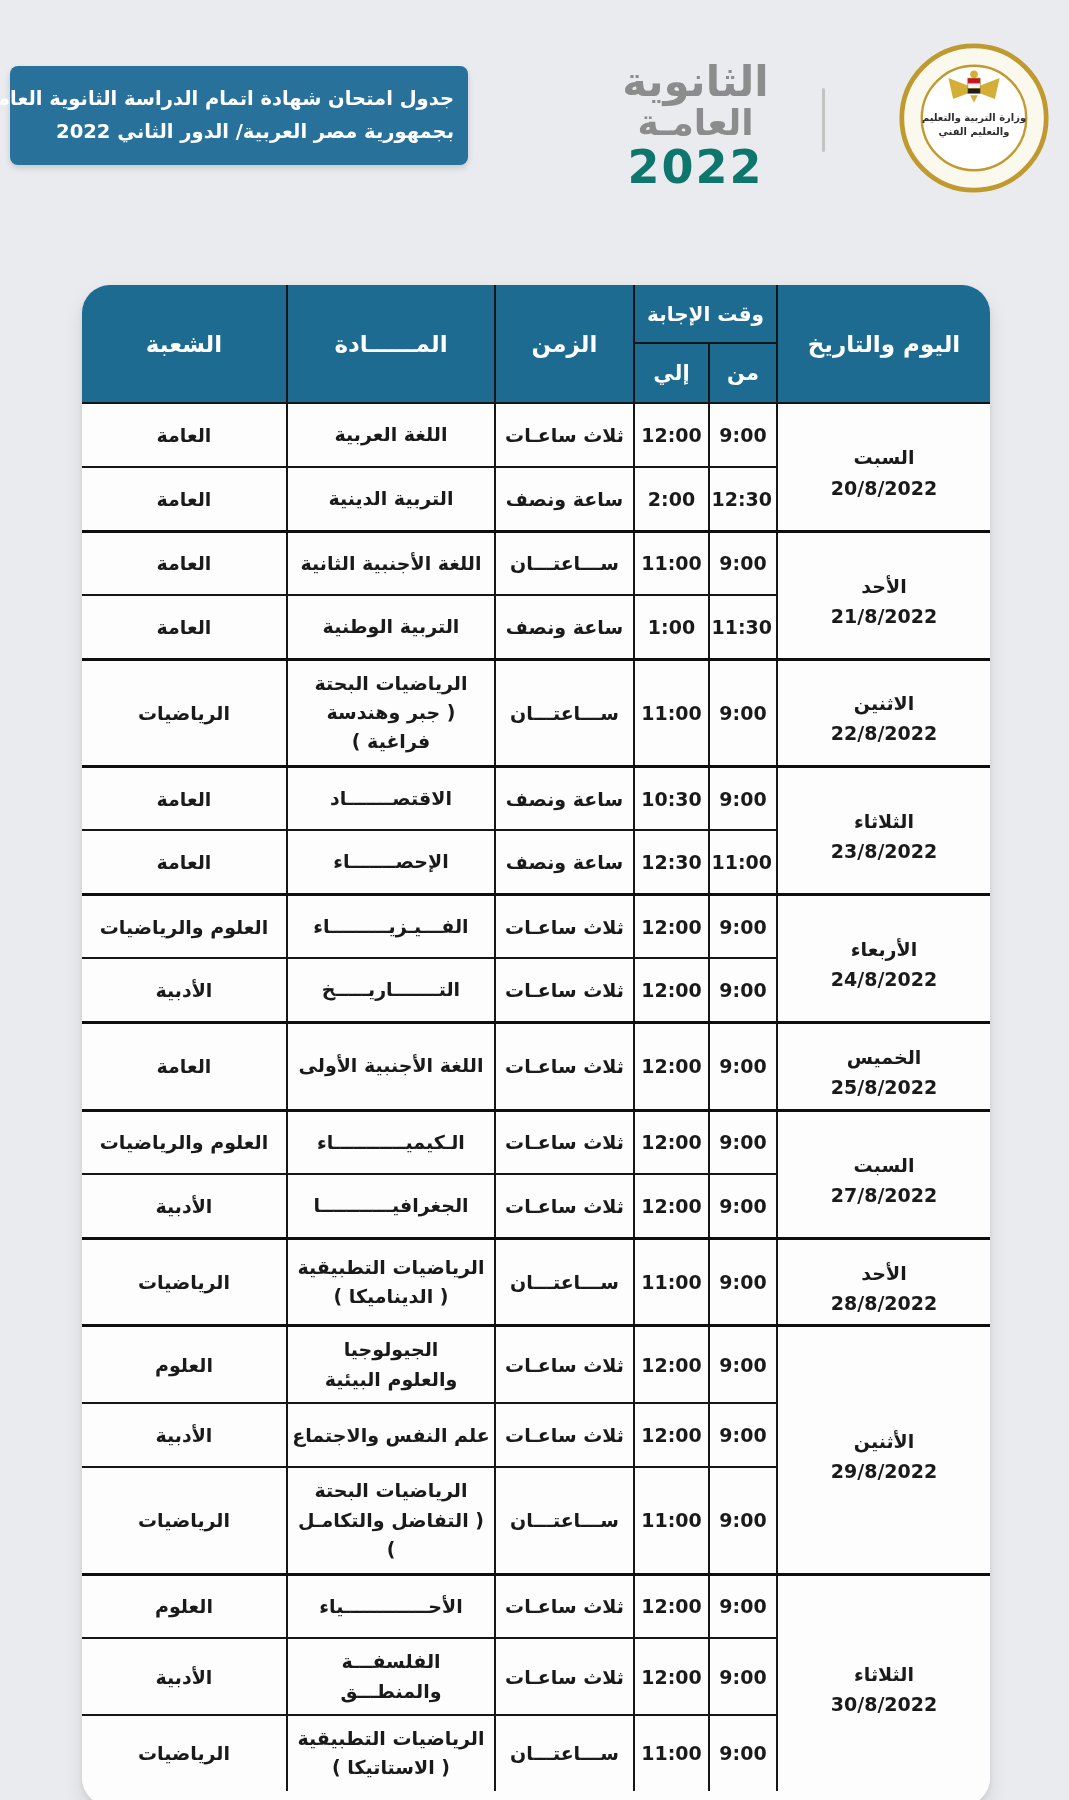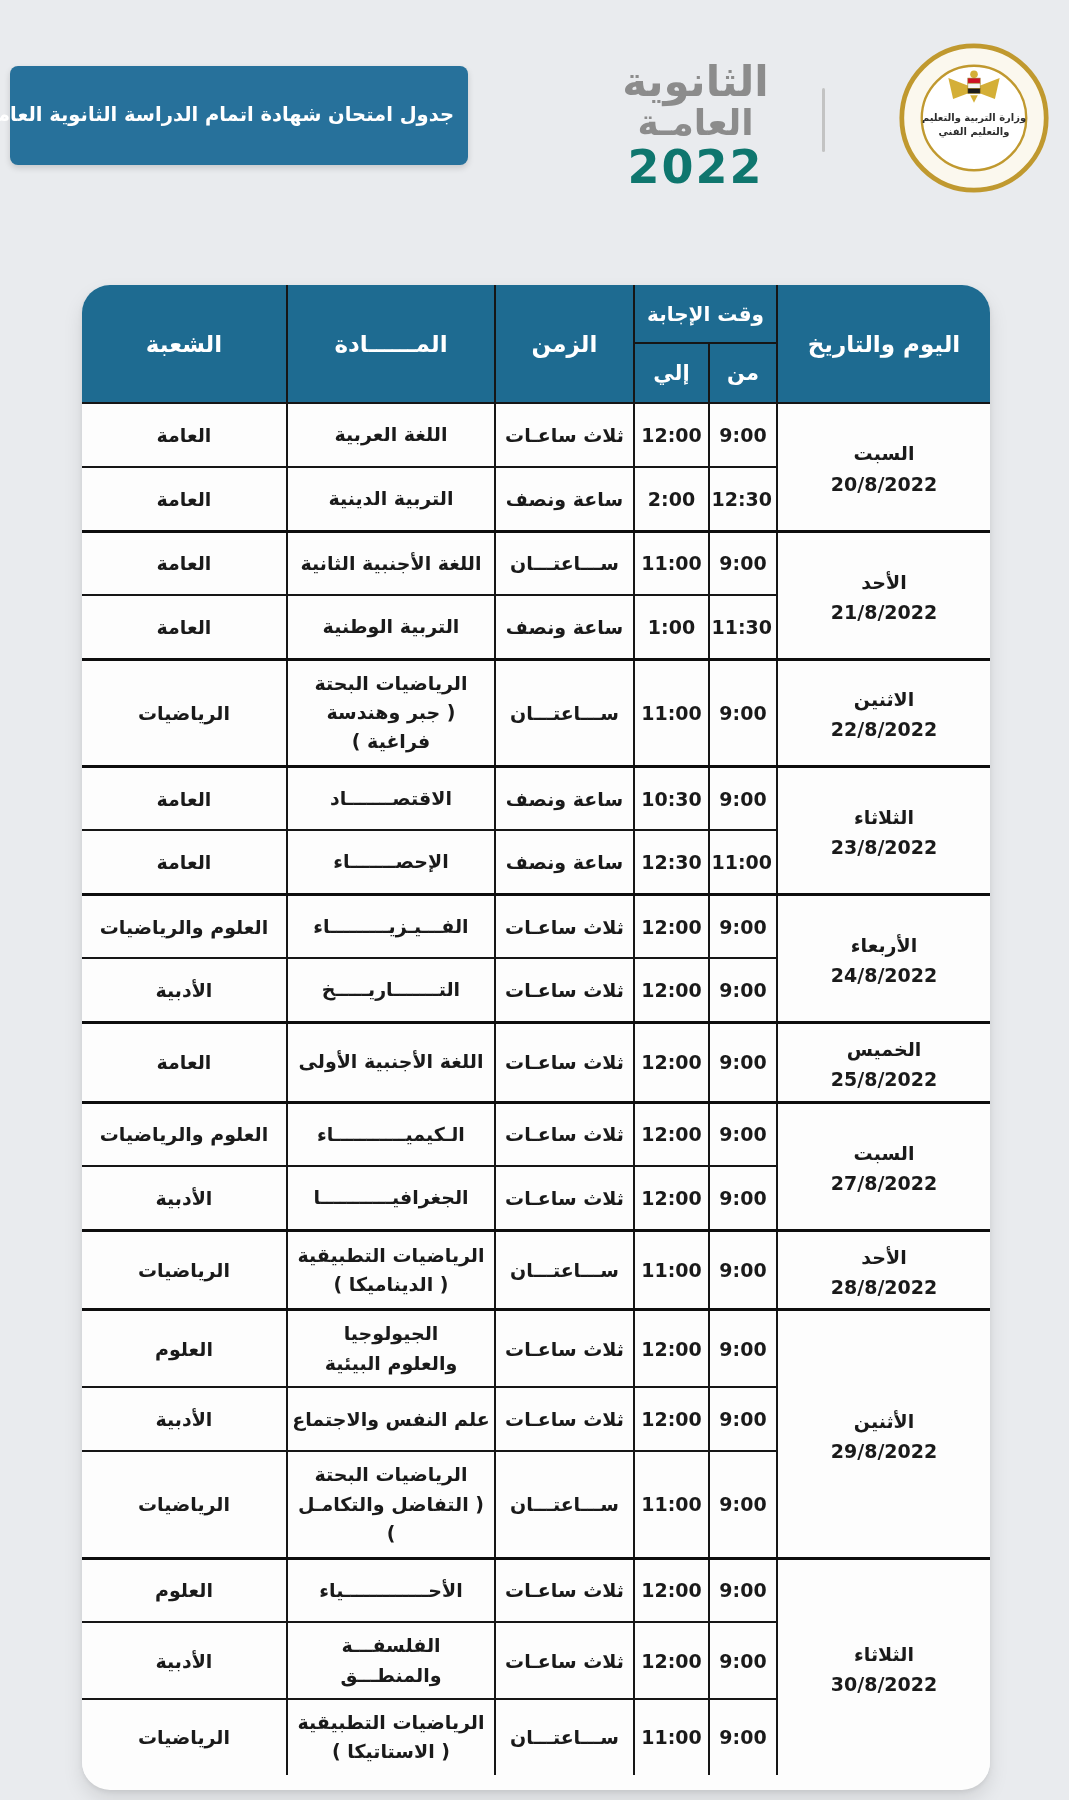--- a/index.html
+++ b/index.html
@@ -55,30 +55,31 @@
     background:var(--header);color:#fff;font-weight:bold;font-size:23px;padding:4px 2px;
   }
   .schedule thead tr:first-child{height:58px;}
   .schedule thead th.small{font-size:20px;}
   .schedule thead th.sub{height:60px;font-size:21px;}
   .schedule tbody td{
     height:64px;font-weight:bold;font-size:19px;padding:8px 4px;background:#fdfdfd;
   }
   .schedule tbody td.subject-cell{white-space:pre-line;line-height:1.55;margin-left:23px;}
   .schedule tbody tr.g-start td{border-top:3px solid #0e0e0e;}
-  .day-cell .day-name{font-size:19px;font-weight:bold;line-height:1.8;}
+  .day-cell .day-name{font-size:19px;font-weight:bold;line-height:1.8;margin-top:8px;}
   .day-cell .day-date{font-size:19px;font-weight:bold;line-height:1.4;}
 </style>
 </head>
 <body>
 
 <div class="page">
 
   <div class="banner">
     <div>جدول امتحان شهادة اتمام الدراسة الثانوية العامة</div>
+    <div>بجمهورية مصر العربية/ الدور الثاني 2022</div>
   </div>
 
   <div class="thanaweya">
     <div class="t1">الثانوية</div>
     <div class="t2">العامـة</div>
     <div class="tyear">2022</div>
   </div>
 
   <div class="logo-divider"></div>
 

